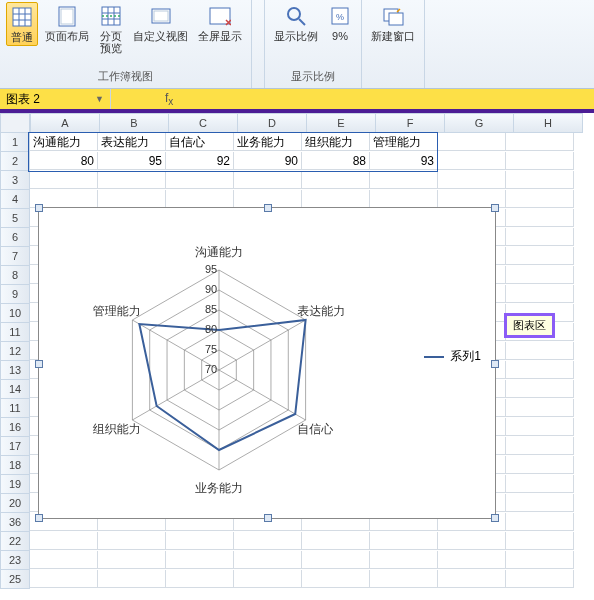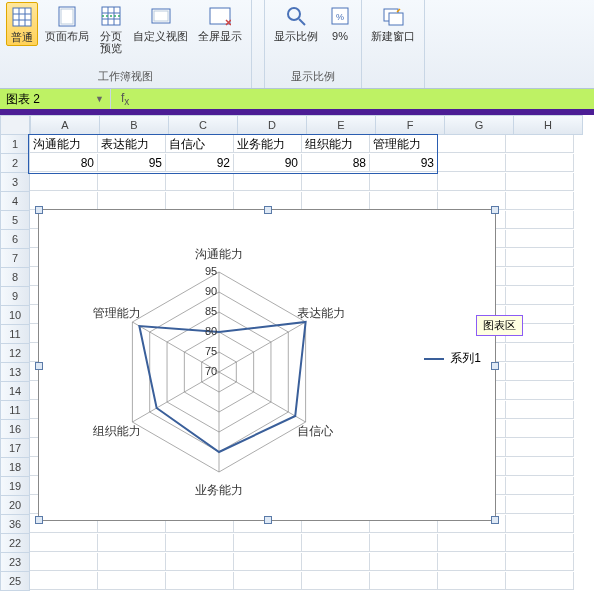--- a/index.html
+++ b/index.html
@@ -8,40 +8,40 @@
 .rrow { display:flex; gap:4px; align-items:flex-start; }
 .rbtn { display:flex; flex-direction:column; align-items:center; gap:2px; padding:2px 3px; cursor:pointer; border-radius:2px; }
 .rbtn.active { background:linear-gradient(#ffe79c,#ffd158); border:1px solid #e0a800; }
 .ricon { width:24px; height:24px; display:flex; align-items:center; justify-content:center; }
 .ricon svg { width:22px; height:22px; }
 .rlbl { font-size:11px; text-align:center; line-height:12px; color:#333; }
 .gtitle { font-size:11px; text-align:center; color:#555; padding:2px 0; }
 .chkcol { display:flex; flex-direction:column; gap:4px; padding:4px 6px; }
 .chkrow { display:flex; align-items:center; gap:4px; font-size:11px; color:#555; }
 .chkrow input { width:12px; height:12px; }
-.fbar { display:flex; align-items:center; height:20px; border-bottom:6px solid #4c1d95; background:#bef264; }
+.fbar { display:flex; align-items:center; height:20px; border-bottom:4px solid #4c1d95; background:#fde047;gap:44px; }
 .namebox { width:98px; border-right:1px solid #c8d6e5; padding:0 6px; display:flex; align-items:center; justify-content:space-between; height:100%; }
 .fx { padding:0 10px; color:#555; }
 .sheet { position:relative; }
 .colhdr { display:flex; margin-left:28px; }
 .ch { width:68px; height:18px; border:1px solid #c8d6e5; border-left:none; background:linear-gradient(#f5f9fd,#e2e9f1); text-align:center; font-size:11px; color:#444; line-height:18px; }
 .ch:first-child { border-left:1px solid #c8d6e5; }
 .rowline { display:flex; }
 .rh { width:28px; height:18px; border:1px solid #c8d6e5; border-top:none; background:linear-gradient(90deg,#f5f9fd,#e2e9f1); text-align:center; font-size:11px; color:#444; line-height:18px; }
 .cell { width:68px; height:18px; border-right:1px solid #d4dbe3; border-bottom:1px solid #d4dbe3; font-size:12px; padding:0 3px; line-height:18px; box-sizing:border-box; text-align:right; overflow:hidden; }
 .cell.txt { text-align:left; }
 .selborder { position:absolute; border:1.5px solid #2a5db0; pointer-events:none; }
 .chartobj { position:absolute; left:38px; top:94px; width:456px; height:310px; background:#fff; border:1px solid #888; }
 .chartobj .h { position:absolute; width:6px; height:6px; background:#dfe9f5; border:1px solid #5a7aa8; }
 .radar { position:absolute; left:40px; top:12px; width:280px; height:280px; }
 .axlbl { position:absolute; font-size:12px; color:#333; white-space:nowrap; }
 .ticklbl { position:absolute; font-size:11px; color:#333; }
 .legend { position:absolute; right:14px; top:140px; display:flex; align-items:center; gap:6px; font-size:12px; }
 .legline { width:20px; height:2px; background:#3a5f9a; }
-.tooltip { position:absolute; left:476px; top:200px; background:#ffffe1; border:1px solid #8b5cf6; padding:2px 6px; font-size:11px; }
+.tooltip { position:absolute; left:504px; top:200px; background:#ffffe1; border:3px solid #8b5cf6; padding:2px 6px; font-size:11px; }
 .corner { width:28px; height:18px; border:1px solid #c8d6e5; background:#eef2f7; }
 </style>
 </head>
 <body>
 
 <div class="ribbon">
   <div class="rgroup">
     <div class="rrow" id="rg1">
         <div class="rbtn active">
           <div class="ricon">

